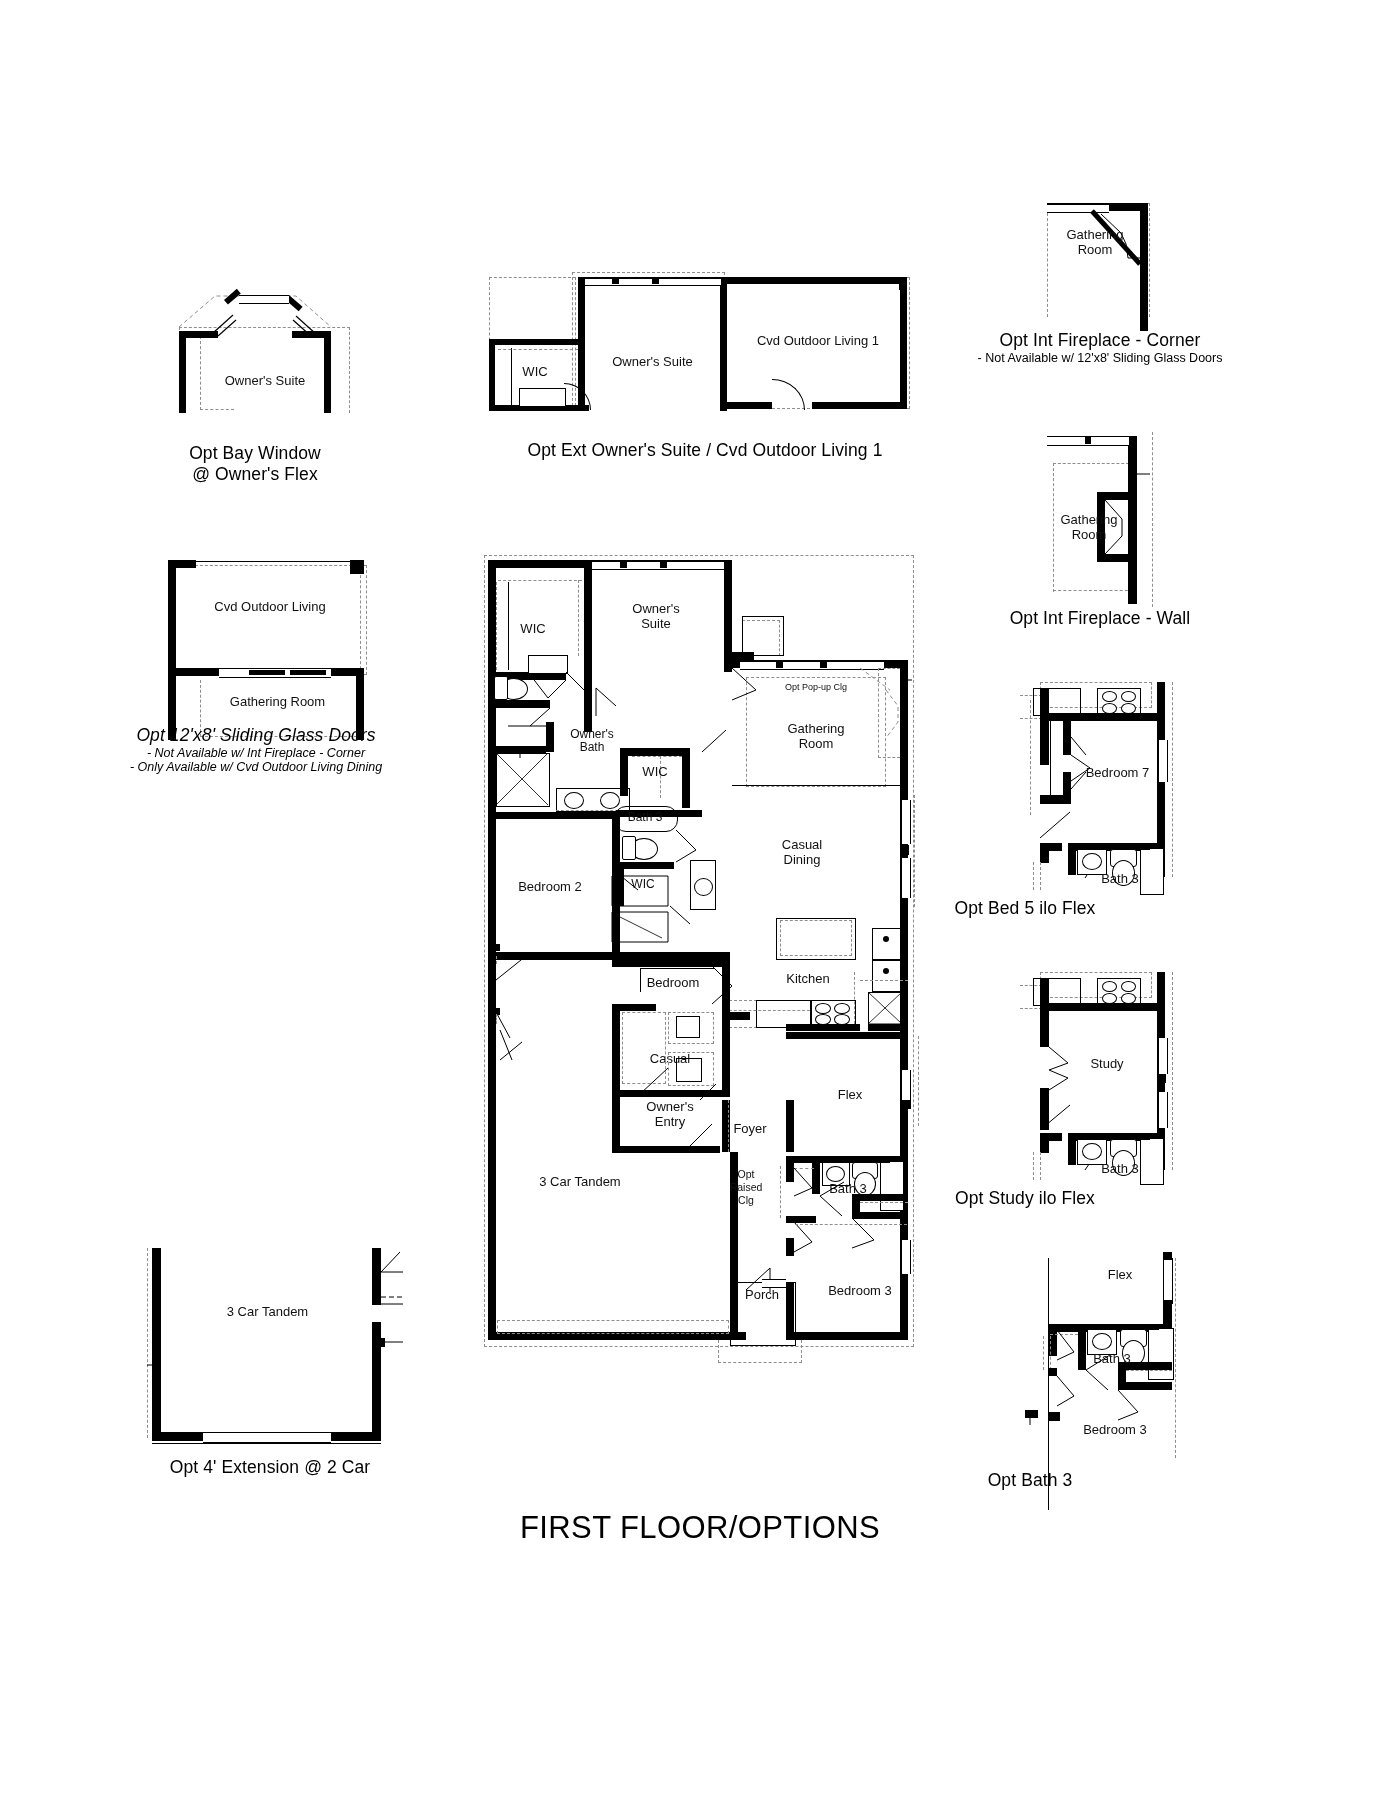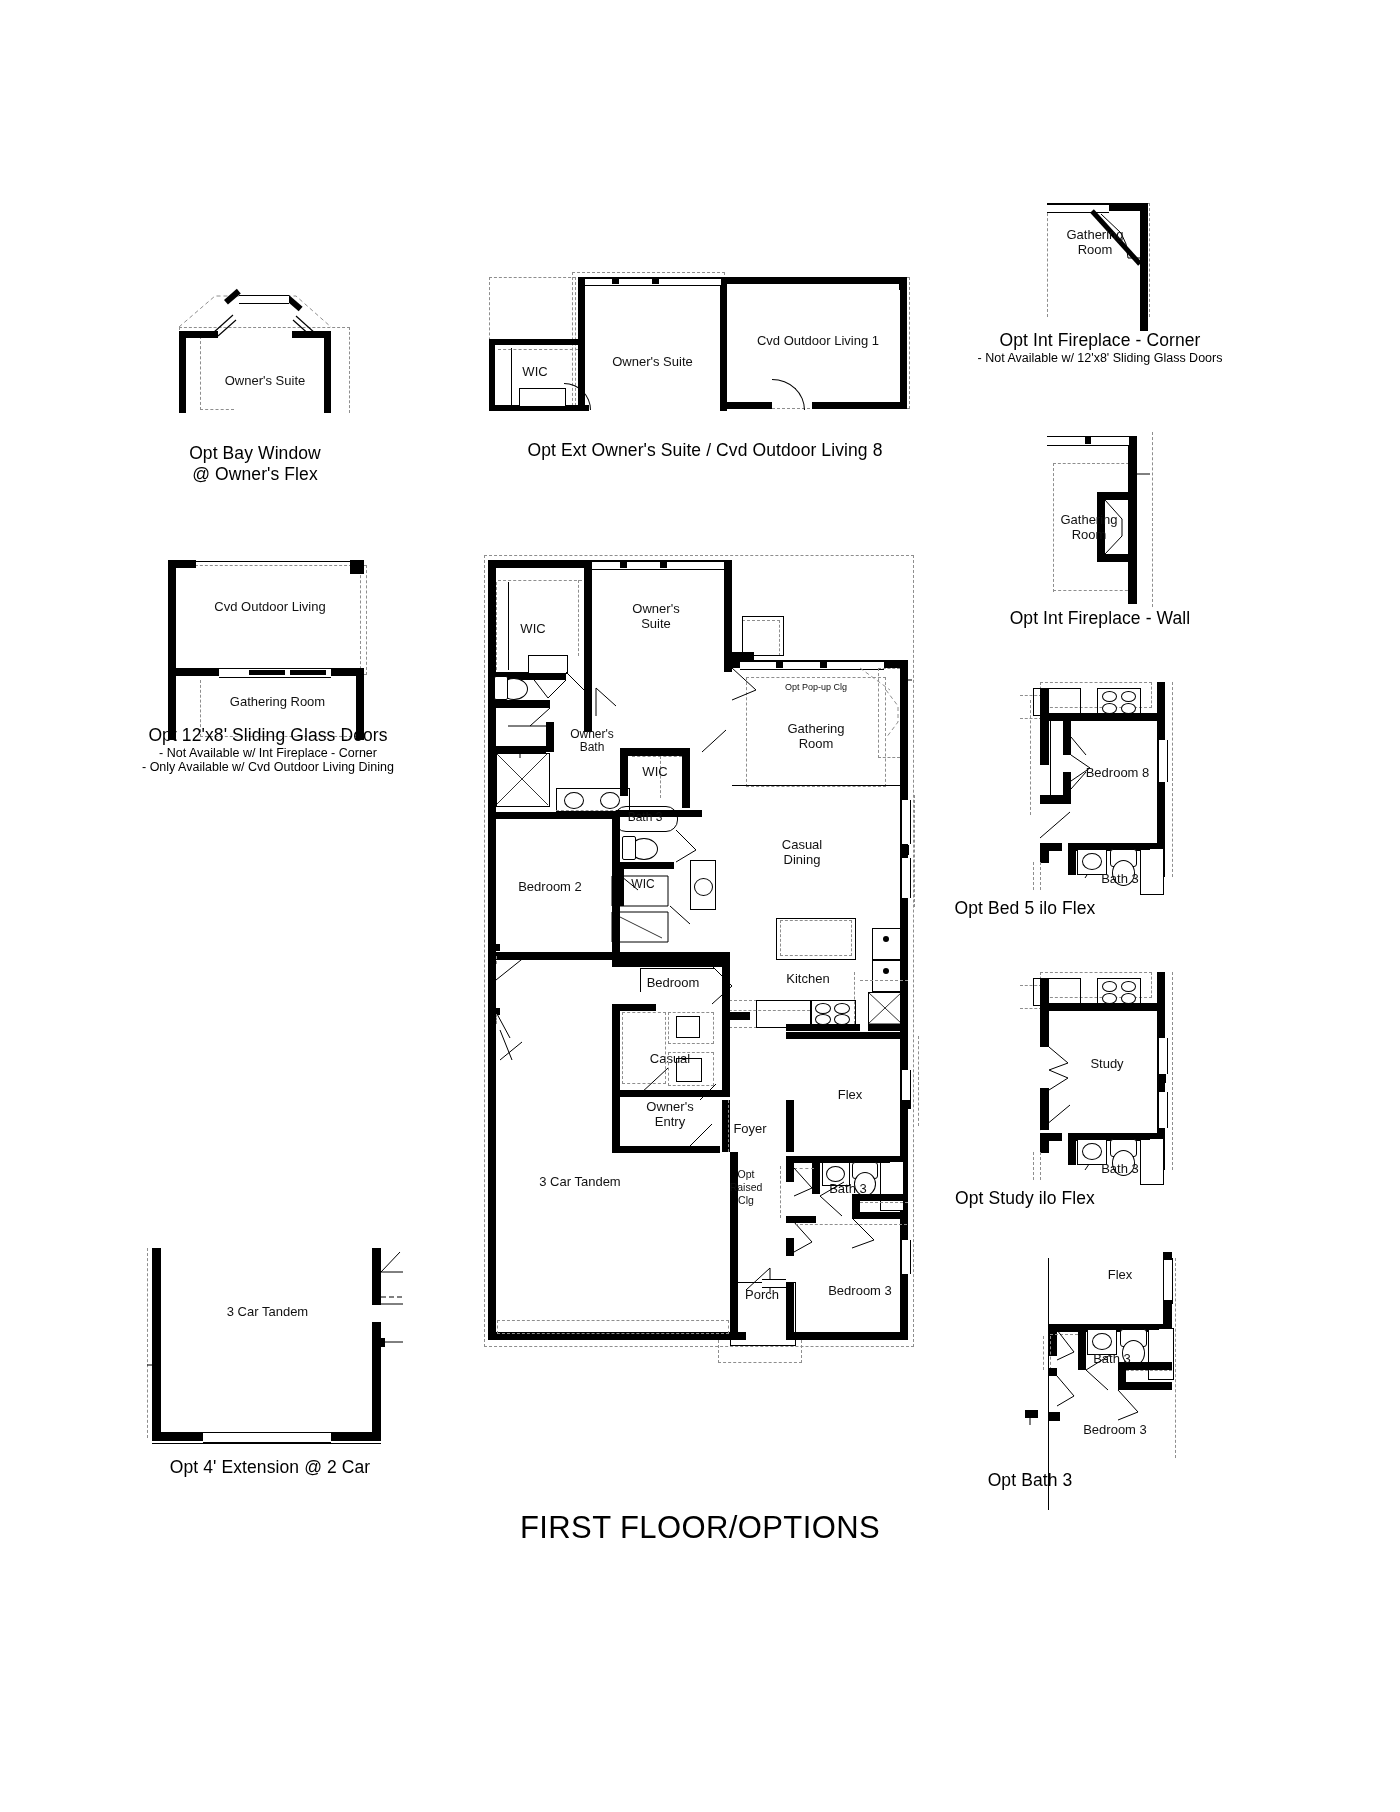--- a/index.html
+++ b/index.html
@@ -106,21 +106,21 @@
 
     <div class="blk" style="left:727px;top:277px;width:180px;height:7px;"></div>
     <div class="blk" style="left:900px;top:277px;width:7px;height:131px;"></div>
     <div class="blk" style="left:727px;top:402px;width:45px;height:7px;"></div>
     <div class="blk" style="left:812px;top:402px;width:95px;height:7px;"></div>
     <div class="dot" style="left:899px;top:283px;width:7px;height:7px;border-radius:0;"></div>
     <div class="swing tr" style="left:772px;top:379px;width:32px;height:30px;"></div>
     <span class="lbl" style="left:748px;top:334px;width:140px;">Cvd Outdoor Living 1</span>
 
     <div class="cap" style="left:450px;top:440px;width:510px;">
-      <div class="t1">Opt Ext Owner's Suite / Cvd Outdoor Living 8</div>
+      <div class="t1">Opt Ext Owner's Suite / Cvd Outdoor Living 1</div>
     </div>
   </div>
 
   <div>
     <div class="dashbox" style="left:175px;top:565px;width:190px;height:108px;"></div>
     <div class="dashbox" style="left:200px;top:680px;width:155px;height:56px;border-top:none;"></div>
     <div class="dash" style="left:360px;top:560px;width:0;height:175px;border-left:1px dashed #8e8e8e;"></div>
 
     <div class="blk" style="left:168px;top:560px;width:8px;height:116px;"></div>
     <div class="blk" style="left:168px;top:560px;width:28px;height:8px;"></div>
@@ -131,21 +131,21 @@
     <div class="blk" style="left:168px;top:668px;width:52px;height:8px;"></div>
     <div class="blk" style="left:330px;top:668px;width:34px;height:8px;"></div>
     <div class="win" style="left:219px;top:668px;width:112px;height:8px;"></div>
     <div class="blk" style="left:249px;top:670px;width:36px;height:5px;"></div>
     <div class="blk" style="left:290px;top:670px;width:36px;height:5px;"></div>
 
     <div class="blk" style="left:168px;top:668px;width:8px;height:72px;"></div>
     <div class="blk" style="left:356px;top:668px;width:8px;height:72px;"></div>
     <span class="lbl" style="left:195px;top:695px;width:165px;">Gathering Room</span>
 
-    <div class="cap" style="left:108px;top:725px;width:320px;">
+    <div class="cap" style="left:96px;top:725px;width:320px;font-style:italic;">
       <div class="t1">Opt 12'x8' Sliding Glass Doors</div>
       <div class="t2">- Not Available w/ Int Fireplace - Corner</div>
       <div class="t2">- Only Available w/ Cvd Outdoor Living Dining</div>
     </div>
   </div>
 
   <div>
     <div class="dash" style="left:147px;top:1248px;width:0;height:190px;border-left:1px dashed #8e8e8e;"></div>
     <div class="blk" style="left:152px;top:1248px;width:9px;height:192px;"></div>
     <div class="blk" style="left:372px;top:1248px;width:9px;height:52px;"></div>
@@ -237,21 +237,21 @@
     <div class="blk" style="left:1063px;top:772px;width:8px;height:32px;"></div>
     <div class="thin" style="left:1050px;top:721px;width:1px;height:82px;"></div>
     <svg class="ov" width="1400" height="1812">
       <path d="M1071,755 L1090,768 L1071,781" stroke="#000" stroke-width="1" fill="none"></path>
       <path d="M1071,737 L1086,755" stroke="#000" stroke-width="1" fill="none"></path>
       <path d="M1071,789 L1086,772" stroke="#000" stroke-width="1" fill="none"></path>
       <path d="M1040,838 L1070,812" stroke="#000" stroke-width="1" fill="none"></path>
       <path d="M1100,855 L1085,878" stroke="#000" stroke-width="1" fill="none"></path>
     </svg>
     <div class="winv" style="left:1158px;top:740px;width:8px;height:42px;"></div>
-    <span class="lbl" style="left:1070px;top:766px;width:95px;">Bedroom 8</span>
+    <span class="lbl" style="left:1070px;top:766px;width:95px;">Bedroom 7</span>
 
     <div class="blk" style="left:1068px;top:843px;width:97px;height:8px;"></div>
     <div class="blk" style="left:1040px;top:843px;width:22px;height:8px;"></div>
     <div class="blk" style="left:1068px;top:843px;width:8px;height:32px;"></div>
     <div class="blk" style="left:1040px;top:843px;width:9px;height:20px;"></div>
     <div class="fixt" style="left:1077px;top:849px;width:28px;height:24px;"></div>
     <div class="oval" style="left:1082px;top:853px;width:18px;height:15px;"></div>
     <div class="fixt" style="left:1110px;top:849px;width:25px;height:16px;border-radius:3px;"></div>
     <div class="oval" style="left:1112px;top:860px;width:21px;height:24px;"></div>
     <div class="fixt" style="left:1140px;top:848px;width:22px;height:45px;"></div>

